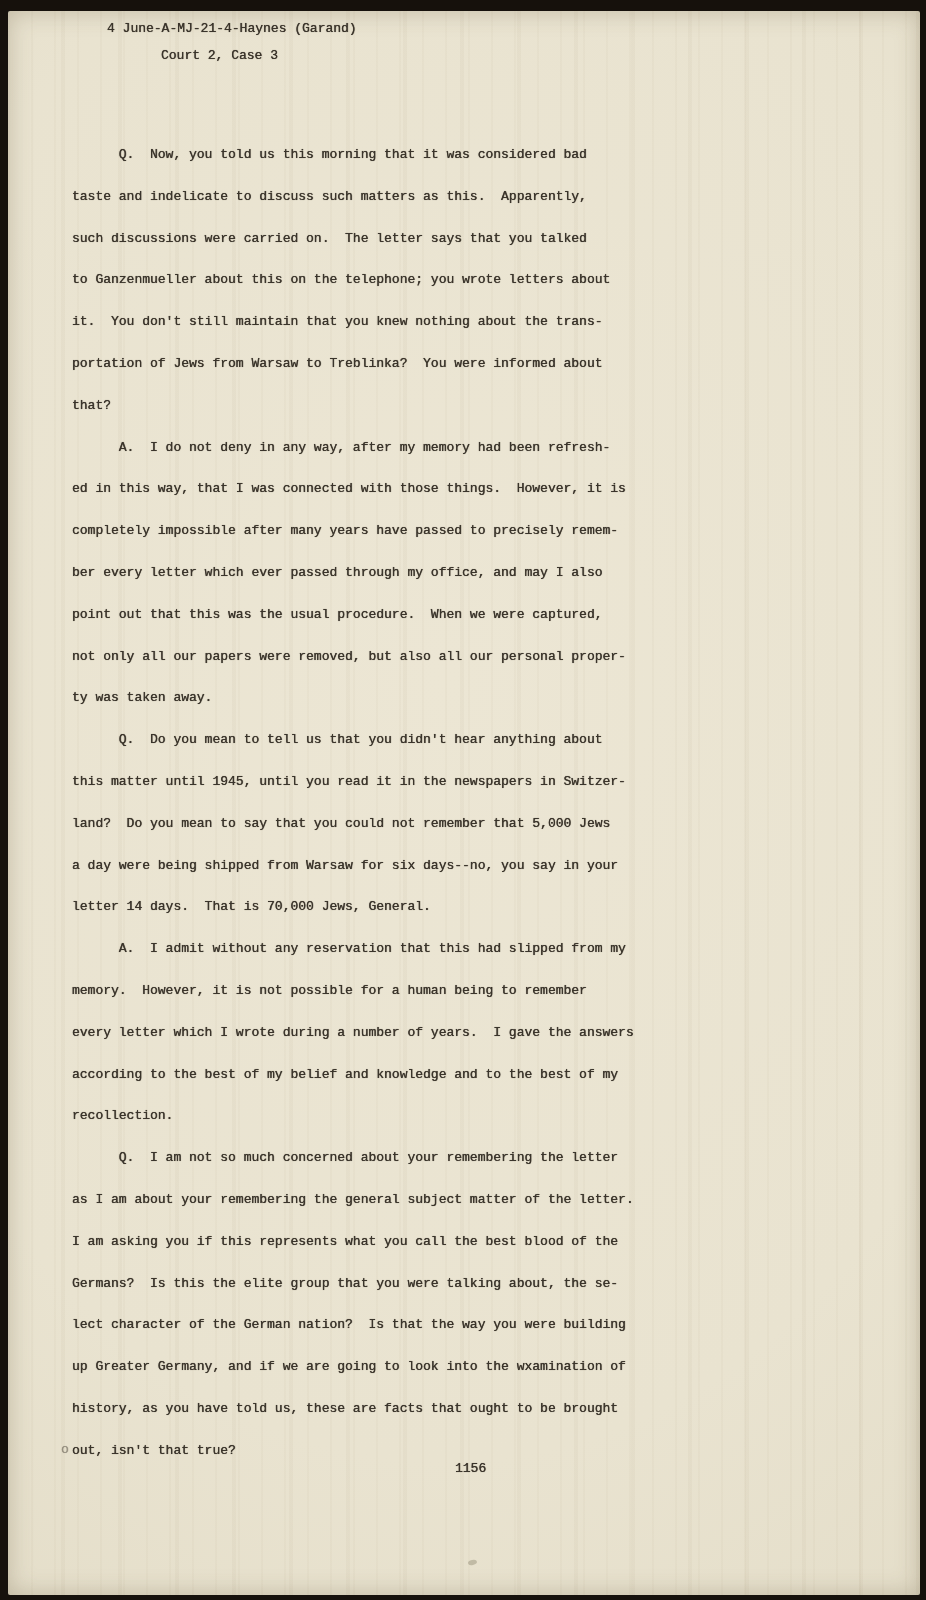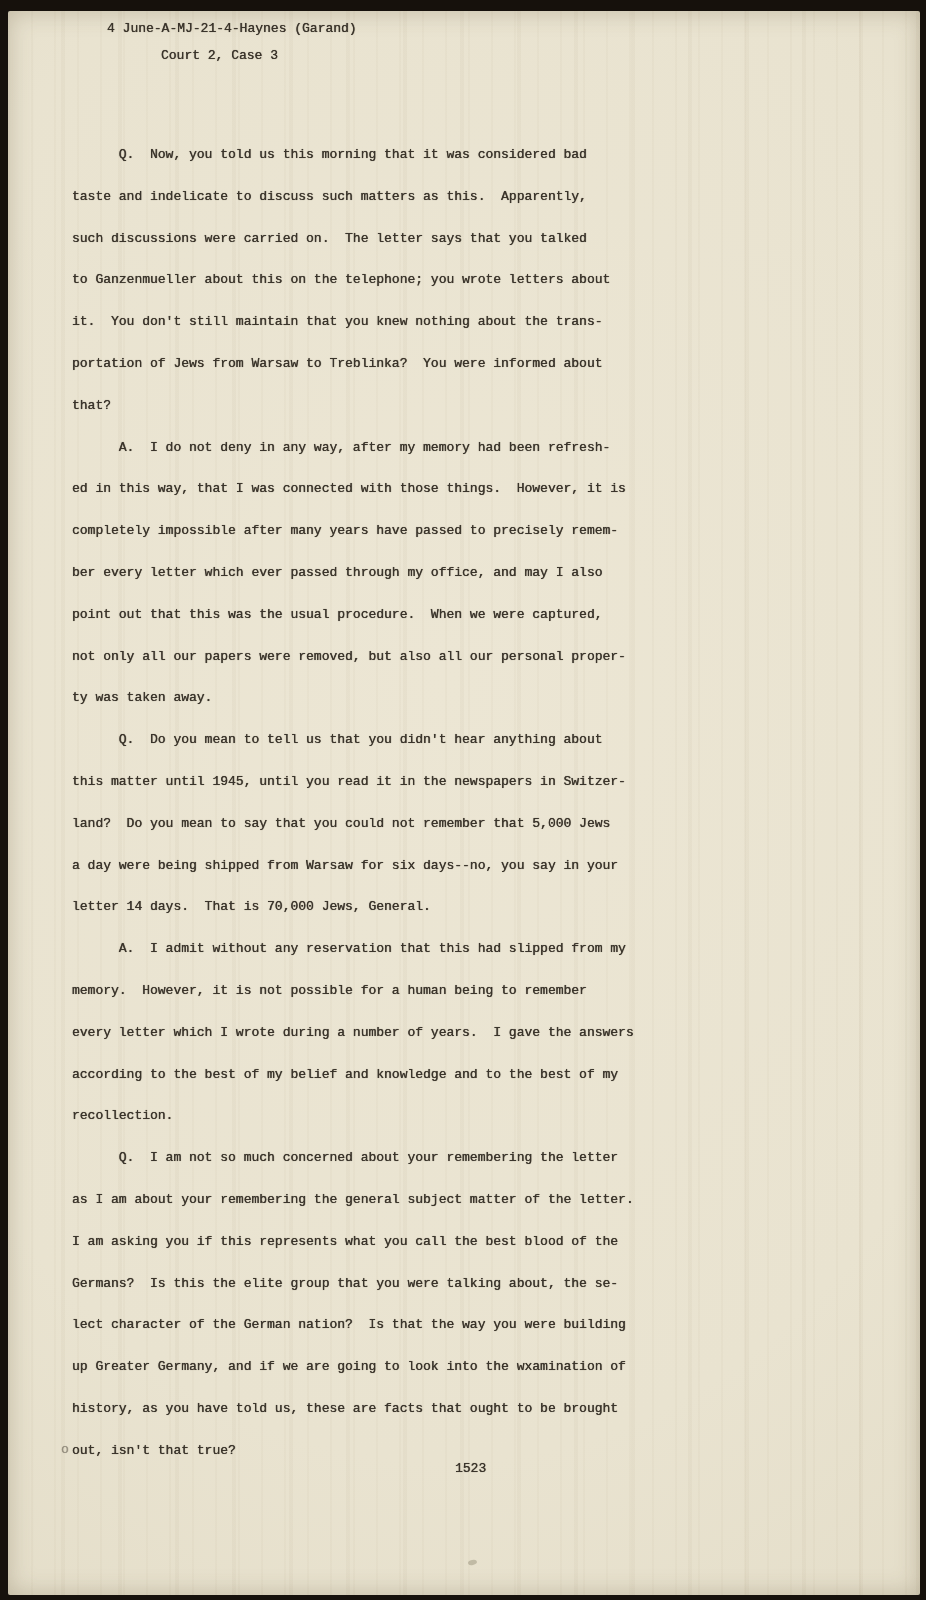--- a/index.html
+++ b/index.html
@@ -49,15 +49,15 @@
 <div class="paper"></div>
 
 <div class="typed hdr1">4 June-A-MJ-21-4-Haynes (Garand)</div>
 
 <div class="typed hdr2">Court 2, Case 3</div>
 
 <div class="typed body-text"><div>      Q.  Now, you told us this morning that it was considered bad</div><div>taste and indelicate to discuss such matters as this.  Apparently,</div><div>such discussions were carried on.  The letter says that you talked</div><div>to Ganzenmueller about this on the telephone; you wrote letters about</div><div>it.  You don't still maintain that you knew nothing about the trans-</div><div>portation of Jews from Warsaw to Treblinka?  You were informed about</div><div>that?</div><div>      A.  I do not deny in any way, after my memory had been refresh-</div><div>ed in this way, that I was connected with those things.  However, it is</div><div>completely impossible after many years have passed to precisely remem-</div><div>ber every letter which ever passed through my office, and may I also</div><div>point out that this was the usual procedure.  When we were captured,</div><div>not only all our papers were removed, but also all our personal proper-</div><div>ty was taken away.</div><div>      Q.  Do you mean to tell us that you didn't hear anything about</div><div>this matter until 1945, until you read it in the newspapers in Switzer-</div><div>land?  Do you mean to say that you could not remember that 5,000 Jews</div><div>a day were being shipped from Warsaw for six days--no, you say in your</div><div>letter 14 days.  That is 70,000 Jews, General.</div><div>      A.  I admit without any reservation that this had slipped from my</div><div>memory.  However, it is not possible for a human being to remember</div><div>every letter which I wrote during a number of years.  I gave the answers</div><div>according to the best of my belief and knowledge and to the best of my</div><div>recollection.</div><div>      Q.  I am not so much concerned about your remembering the letter</div><div>as I am about your remembering the general subject matter of the letter.</div><div>I am asking you if this represents what you call the best blood of the</div><div>Germans?  Is this the elite group that you were talking about, the se-</div><div>lect character of the German nation?  Is that the way you were building</div><div>up Greater Germany, and if we are going to look into the wxamination of</div><div>history, as you have told us, these are facts that ought to be brought</div><div>out, isn't that true?</div></div>
 
 <span class="typed ghost">o</span>
 
-<div class="typed page-number">1523</div>
+<div class="typed page-number">1156</div>
 
 <div class="smudge"></div>
 
 </body></html>

